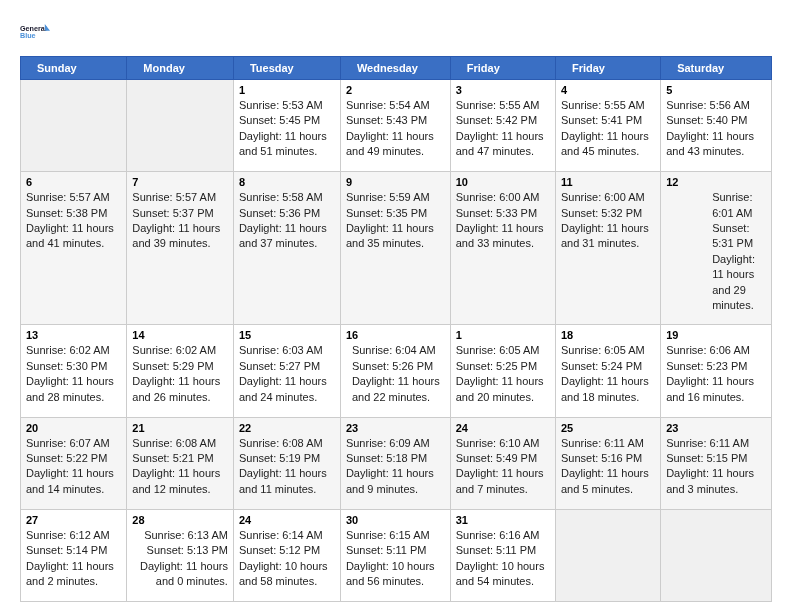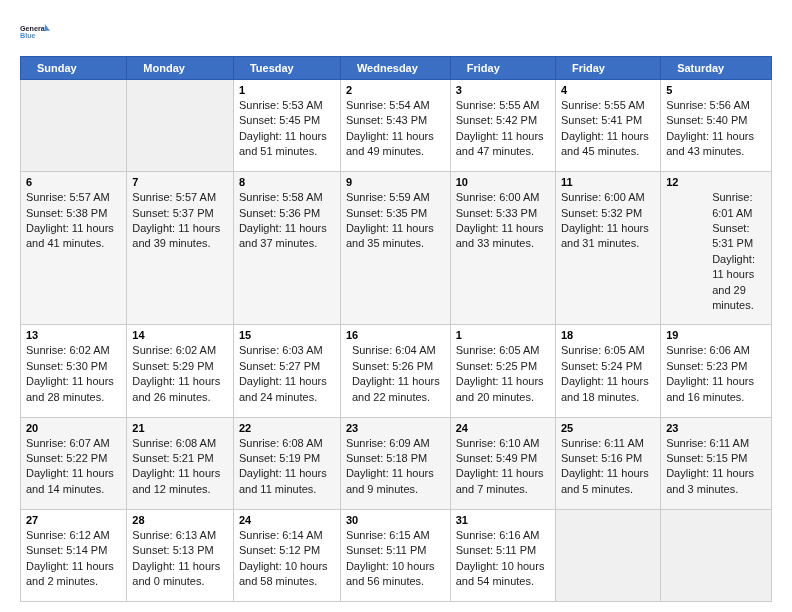--- a/index.html
+++ b/index.html
@@ -313,21 +313,21 @@
         <tr>
           <td>
             <span class="day-num">27</span>
             <div class="day-info" style="white-space: pre-line;">Sunrise: 6:12 AM
 Sunset: 5:14 PM
 Daylight: 11 hours
 and 2 minutes.</div>
           </td>
           <td>
             <span class="day-num">28</span>
-            <div class="day-info" style="white-space: pre-line;">Sunrise: 6:13 AM
+            <div class="day-info" style="white-space: pre-line; text-align: right;">Sunrise: 6:13 AM
 Sunset: 5:13 PM
 Daylight: 11 hours
 and 0 minutes.</div>
           </td>
           <td>
             <span class="day-num">24</span>
             <div class="day-info" style="white-space: pre-line;">Sunrise: 6:14 AM
 Sunset: 5:12 PM
 Daylight: 10 hours
 and 58 minutes.</div>

